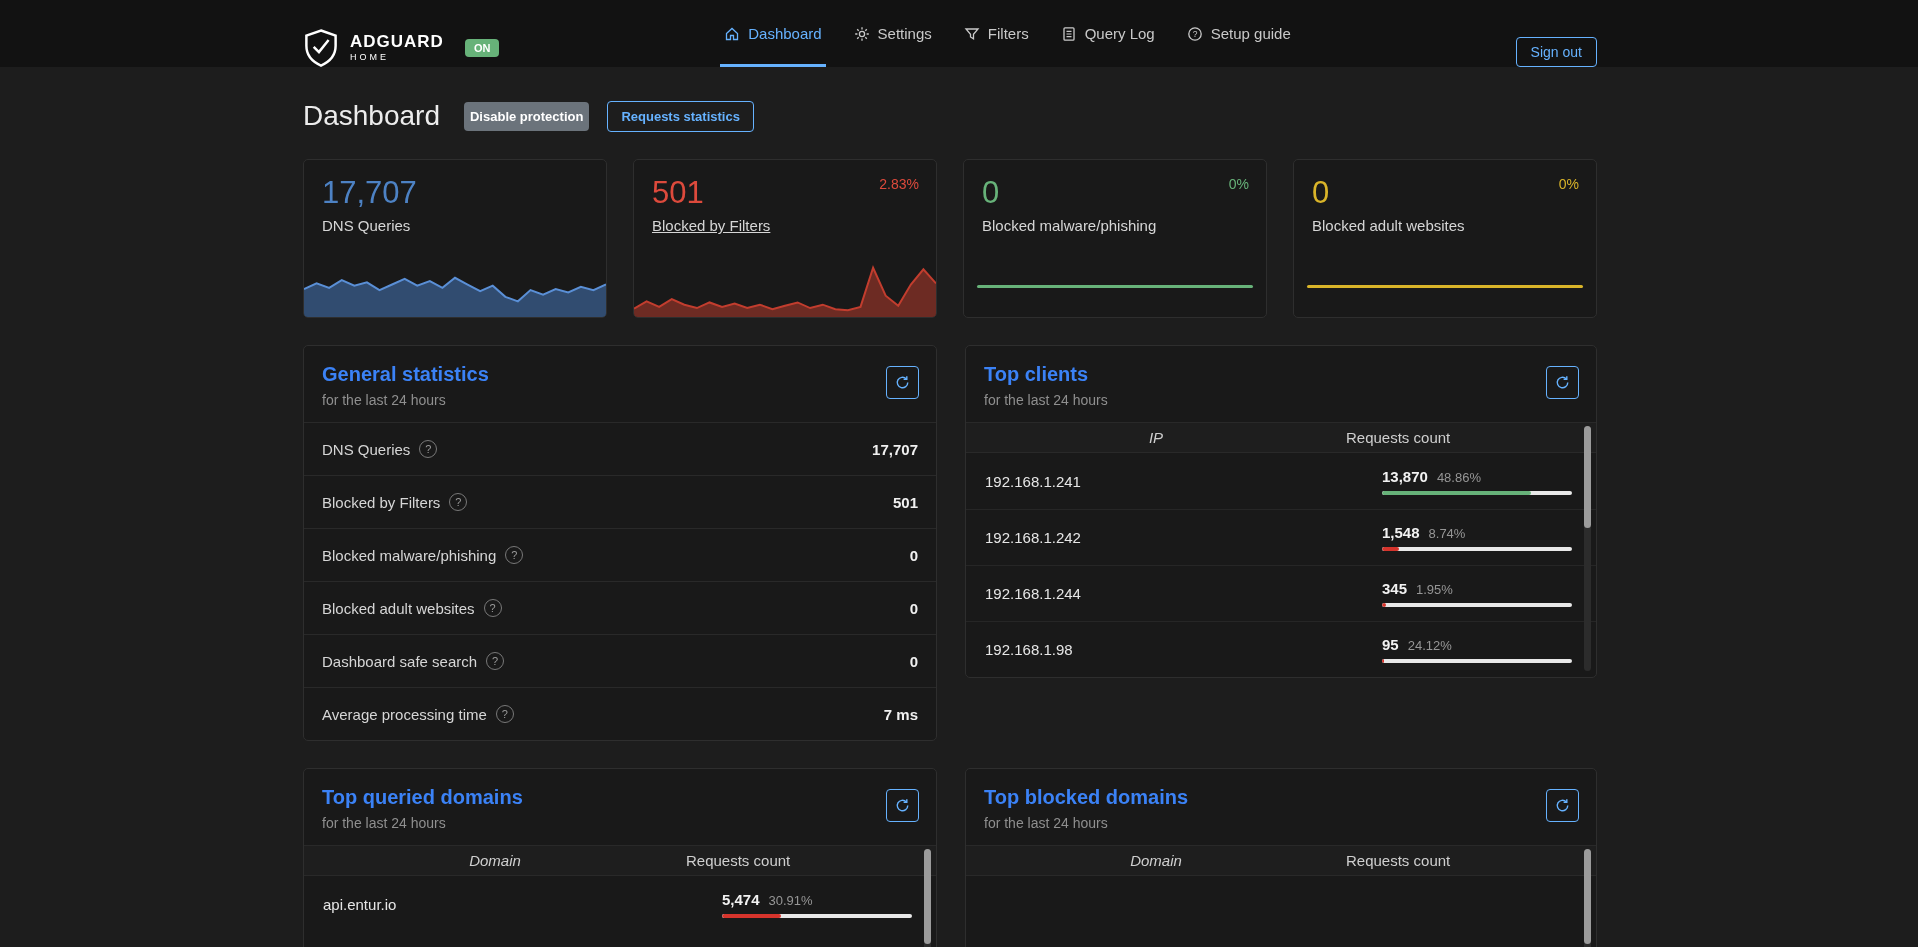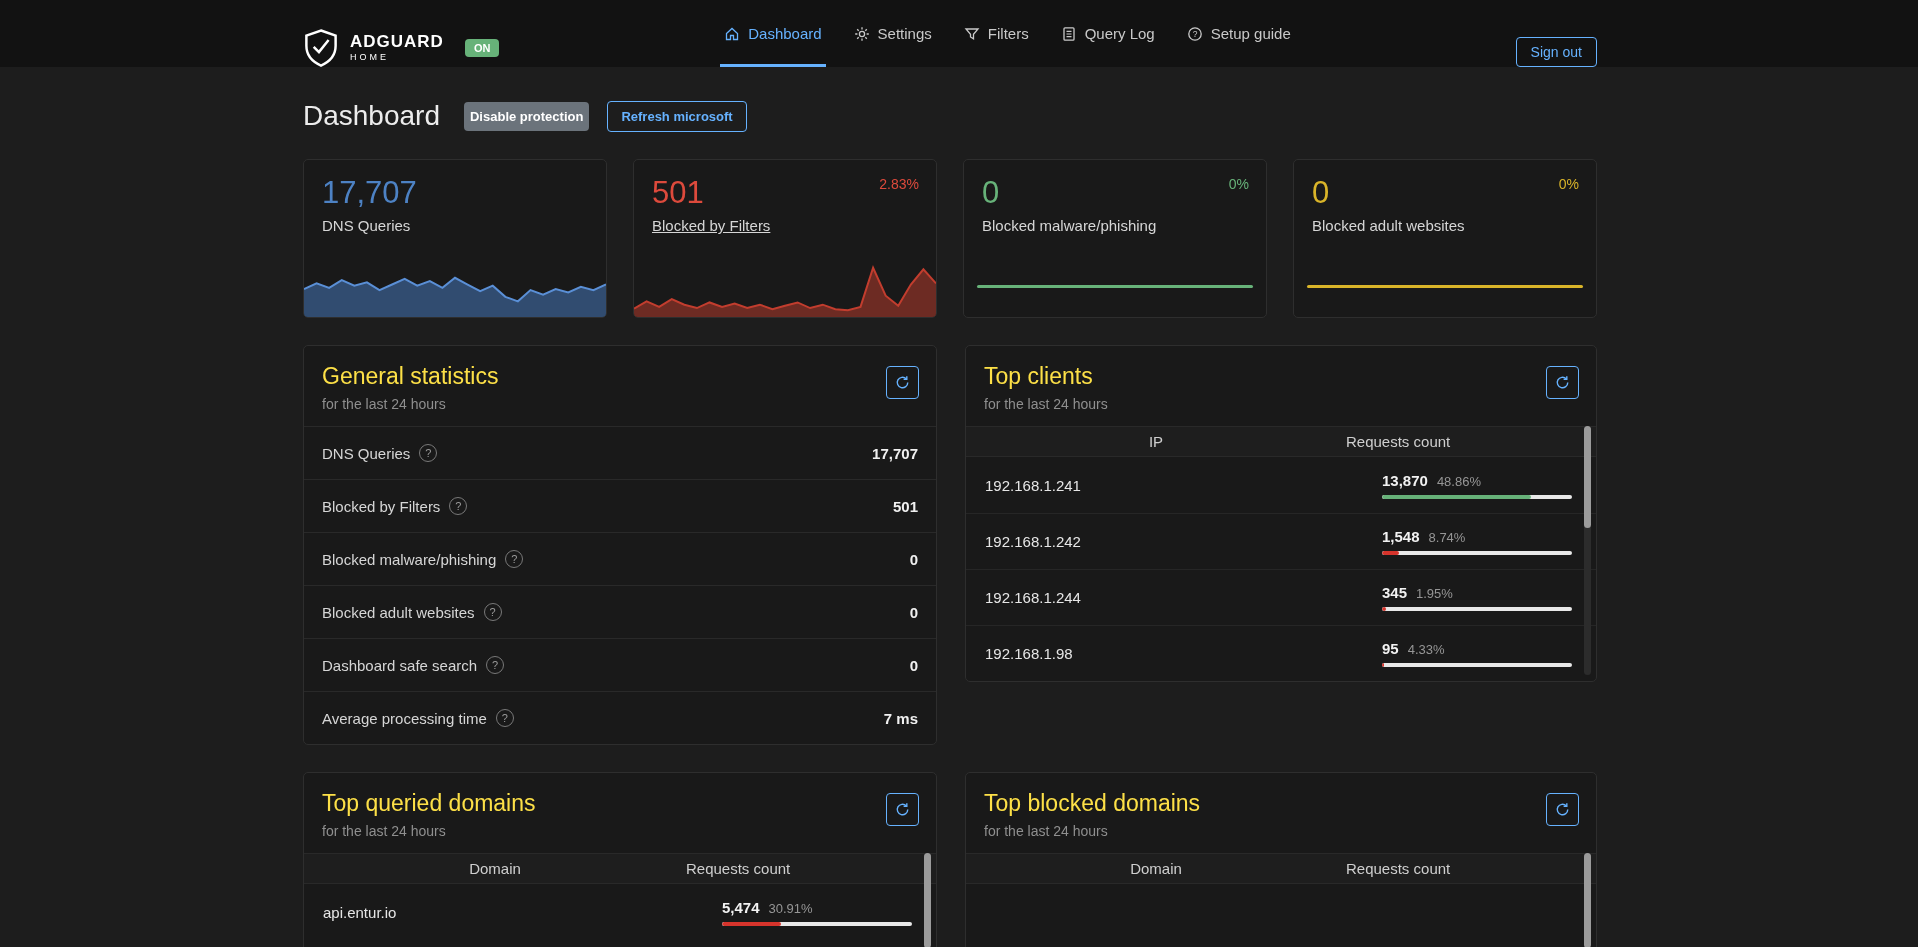--- a/index.html
+++ b/index.html
@@ -37,31 +37,31 @@
   .stat-label { margin-top: 7px; font-size: 15px; color: #d6d6d6; display: inline-block; }
   .stat-link { text-decoration: underline; cursor: pointer; }
   .stat-pct { position: absolute; top: 16px; right: 17px; font-size: 14px; }
   .stat-spark { position: absolute; left: 0; right: 0; bottom: 0; width: 100%; height: 56px; display: block; z-index: 1; }
   .flat-line { position: absolute; left: 13px; right: 13px; bottom: 29px; height: 3px; border-radius: 2px; }
   
   .grid { display: grid; grid-template-columns: 634px 632px; column-gap: 28px; margin-top: 27px; align-items: start; }
   .panel { background: #191919; border: 1px solid #2e2e2e; border-radius: 5px; position: relative; }
   .panel.cut { min-height: 210px; }
   .panel-header { padding: 17px 18px 14px; }
-  .panel-title { font-size: 23px; font-weight: 400; color: #fde047; }
+  .panel-title { font-size: 20px; font-weight: 700; color: #3b82f6; }
   .panel-sub { font-size: 14px; color: #8f8f8f; margin-top: 6px; }
   .refresh-btn { position: absolute; top: 20px; right: 17px; width: 33px; height: 33px; display: flex; align-items: center; justify-content: center; background: transparent; border: 1px solid #66b2ff; border-radius: 4px; color: #66b2ff; cursor: pointer; }
   
   .gs-row { height: 53px; display: flex; align-items: center; justify-content: space-between; padding: 0 18px; border-top: 1px solid #292929; font-size: 15px; }
   .gs-label { display: flex; align-items: center; color: #d6d6d6; }
   .help-icon { width: 18px; height: 18px; border: 1px solid #787878; border-radius: 50%; display: inline-flex; align-items: center; justify-content: center; font-size: 11px; color: #9a9a9a; margin-left: 9px; cursor: pointer; flex: none; }
   .gs-value { font-weight: bold; color: #f0f0f0; }
   
   .thead { display: flex; height: 31px; line-height: 30px; border-top: 1px solid #292929; border-bottom: 1px solid #292929; background: rgba(255,255,255,0.025); font-size: 15px; color: #cfcfcf; }
-  .th-left { flex: 1; text-align: center; }
+  .th-left { flex: 1; text-align: center; font-style: italic; }
   .th-right { width: 250px; text-align: left; }
   .t-row { display: flex; align-items: center; height: 56px; padding: 0 24px 0 19px; }
   .t-row + .t-row { border-top: 1px solid #262626; }
   .t-main { flex: 1; font-size: 15px; color: #e6e6e6; display: flex; align-items: center; gap: 9px; }
   .t-right-block { width: 190px; text-align: right; }
   .t-nums { display: flex; align-items: baseline; gap: 9px; }
   .t-count { font-size: 15px; font-weight: bold; color: #f2f2f2; }
   .t-pct { font-size: 13px; color: #969696; }
   .t-bar { margin-top: 6px; height: 4px; background: #e8e8e8; border-radius: 2px; overflow: hidden; }
   .t-fill { height: 100%; border-radius: 2px; min-width: 2px; }
@@ -137,21 +137,21 @@
 
     <button class="btn-outline sign-out">Sign out</button>
   </div>
 </header>
 
 <main class="content">
 
   <div class="page-header">
     <h1>Dashboard</h1>
     <button class="btn-gray">Disable protection</button>
-    <button class="btn-outline">Refresh microsoft</button>
+    <button class="btn-outline">Requests statistics</button>
   </div>
 
   <div class="stat-cards">
 
     <div class="stat-card">
       <div class="stat-body">
         <div class="stat-value" style="color: rgb(77, 130, 196);">17,707</div>
         <span class="stat-label">DNS Queries</span>
       </div>
       <svg class="stat-spark" viewBox="0 0 100 40" preserveAspectRatio="none">
@@ -302,21 +302,21 @@
           <div class="t-bar">
               <div class="t-fill" style="width: 1.95%; background: rgb(214, 52, 44);"></div>
             </div>
         </div>
       </div>
       <div class="t-row">
         <div class="t-main">192.168.1.98</div>
         <div class="t-right-block">
           <div class="t-nums">
               <span class="t-count">95</span>
-              <span class="t-pct">4.33%</span>
+              <span class="t-pct">24.12%</span>
             </div>
           <div class="t-bar">
               <div class="t-fill" style="width: 0.8%; background: rgb(214, 52, 44);"></div>
             </div>
         </div>
       </div>
 
       <div class="scroll-track">
           <div class="scroll-thumb"></div>
         </div>

